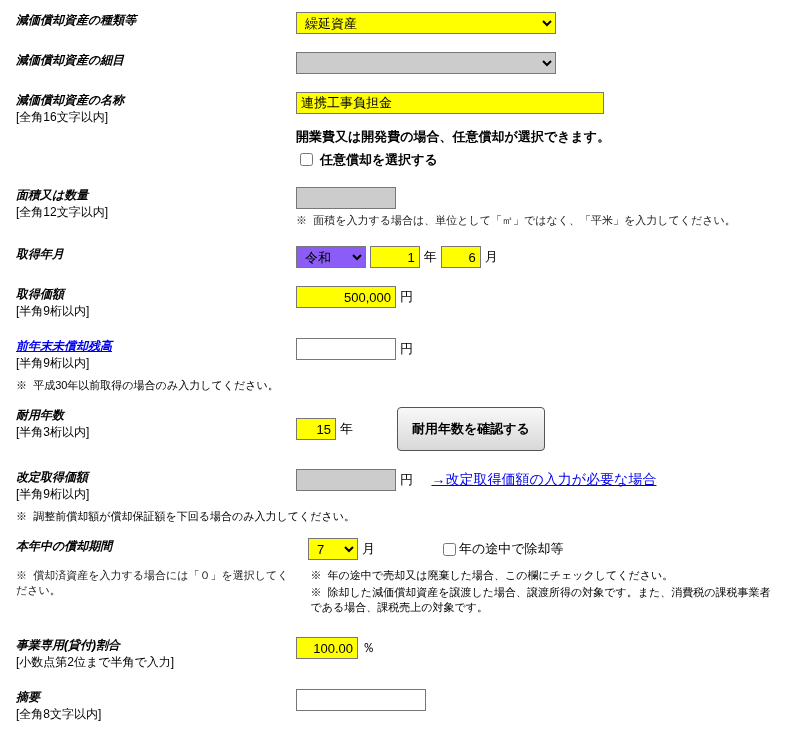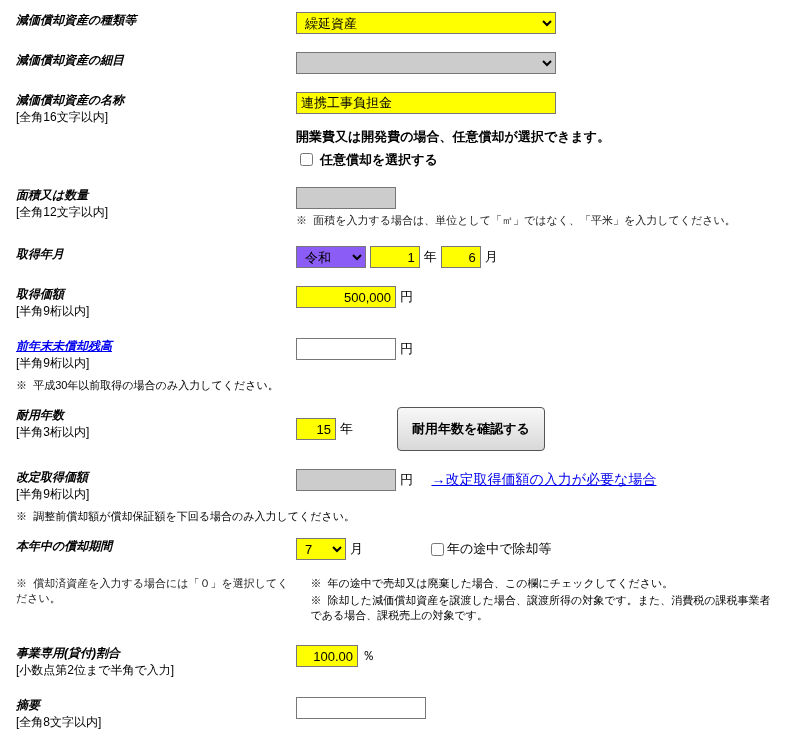--- a/index.html
+++ b/index.html
@@ -60,21 +60,21 @@
     background: #ffff00;
     text-align: left;
   }
   .input-gray {
     background: #cccccc;
   }
   .input-white {
     background: #ffffff;
     text-align: right;
   }
-  .w-name { width: 260px; }
+  .w-name { width: 308px; }
   .w-area { width: 100px; }
   .w-era-sel { width: 70px; background:#8b5cf6; }
   .w-year { width: 50px; }
   .w-month { width: 40px; }
   .w-price { width: 100px; }
   .w-yrs { width: 40px; }
   .w-period-sel { width: 50px; background:#ffff00; }
   .w-ratio { width: 62px; }
   .note {
     font-size: 11px;
@@ -229,21 +229,21 @@
     <span class="unit">円</span>
     &nbsp;&nbsp;&nbsp;&nbsp;
     <span class="link" style="font-size:14px;">→改定取得価額の入力が必要な場合</span>
   </div>
 </div>
 <div class="note-block">
   <span>※</span>&nbsp;
   <span>調整前償却額が償却保証額を下回る場合のみ入力してください。</span>
 </div>
 
-<div class="row" style="margin-bottom:16px;">
+<div class="row" style="margin-bottom:8px;gap:12px;">
   <div class="label-col">
     <span class="label-main">本年中の償却期間</span>
   </div>
   <div class="field-col inline-flex">
     <select class="w-period-sel">
       <option>7</option>
     </select>
     <span class="unit">月</span>
     <span style="width:60px;"></span>
     <input type="checkbox" style="">

